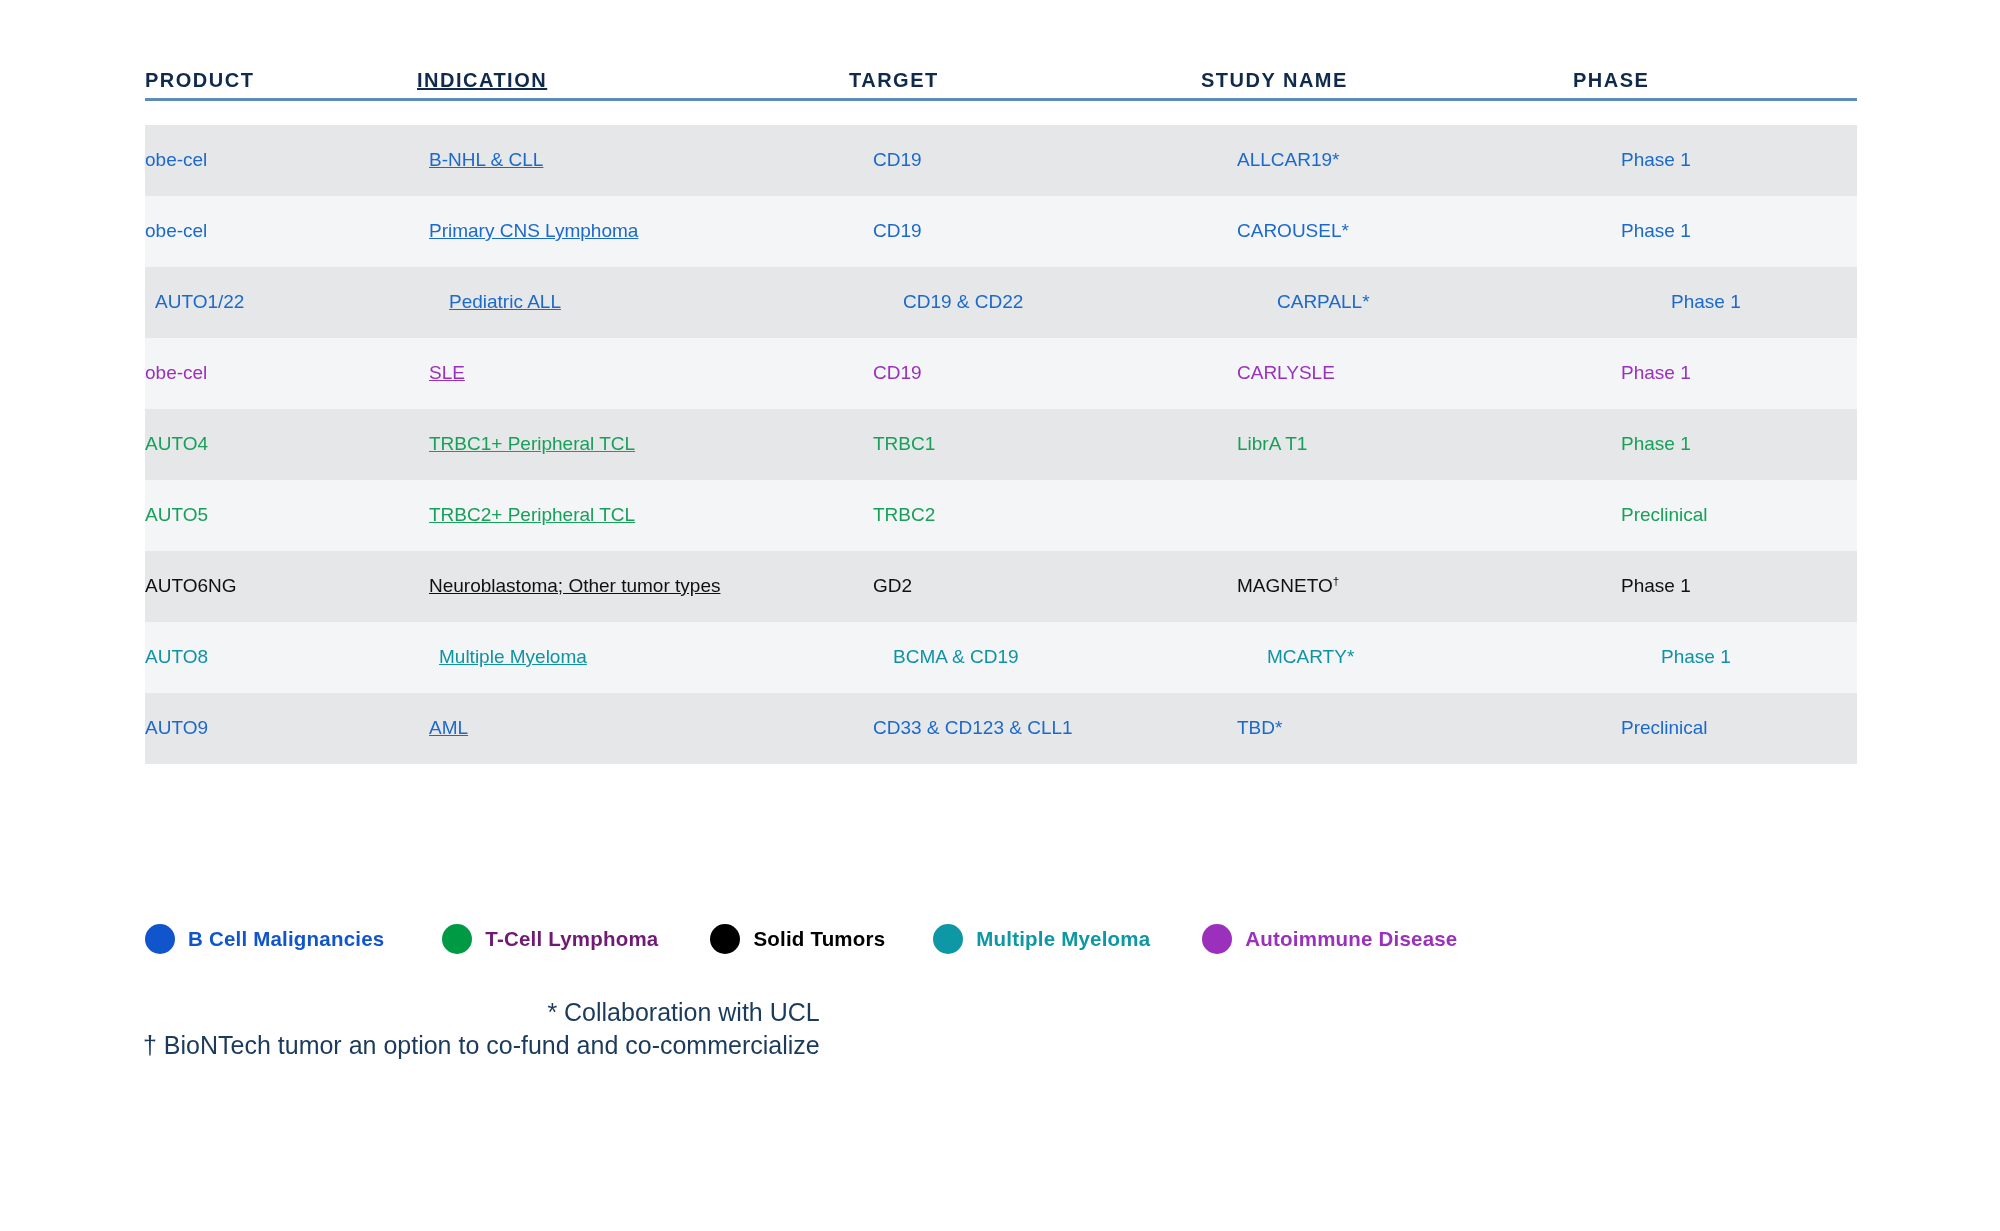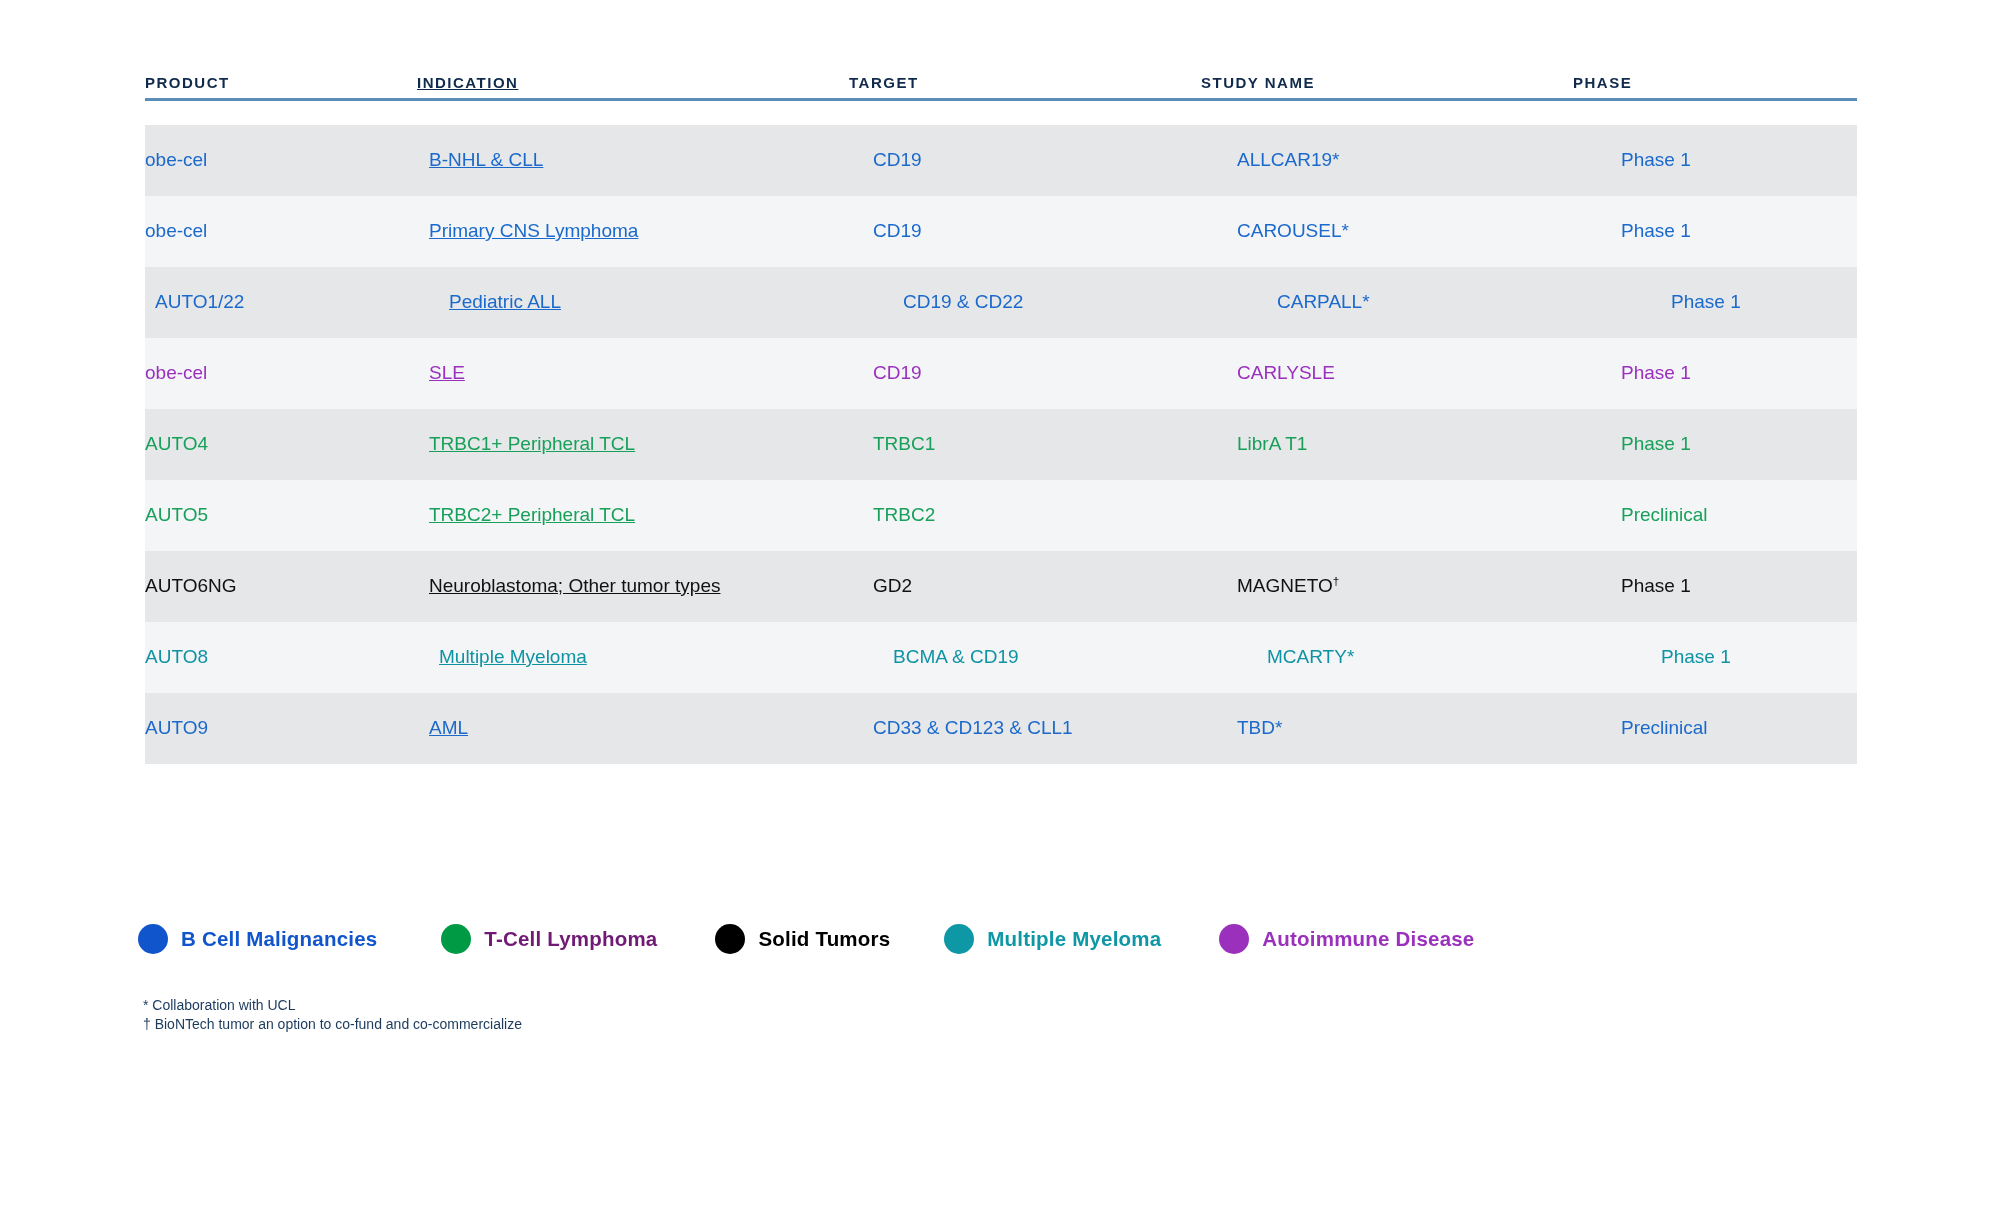--- a/index.html
+++ b/index.html
@@ -31,21 +31,21 @@
 
   
   .thead {
     display: flex;
     align-items: flex-end;
     height: 50px;
     padding-bottom: 8px;
     border-bottom: 3px solid #5b8db8;
   }
   .th {
-    font-size: 15px;
+    font-size: 20px;
     font-weight: bold;
     letter-spacing: 1.5px;
     color: #102a4c;
     text-transform: uppercase;
     line-height: 1;
   }
 
   
   .c-product    { width: 272px; flex: 0 0 272px; }
   .c-indication { width: 432px; flex: 0 0 432px; text-decoration: underline; }
@@ -76,25 +76,24 @@
 
   .sup {
     font-size: 0.62em;
     vertical-align: super;
     line-height: 0;
   }
 
   
   .legend {
     position: absolute;
-    left: 138px;
+    left: 145px;
     top: 924px;
     display: flex;
     align-items: flex-start;
-    gap: 6px;
   }
   .legend-item {
     display: flex;
     align-items: center;
     margin-right: 36px;
   }
   .legend-dot {
     width: 30px;
     height: 30px;
     border-radius: 50%;
@@ -111,22 +110,23 @@
   .lg-1 { margin-right: 52px; }
   .lg-2 { margin-right: 48px; }
   .lg-3 { margin-right: 52px; }
 
   
   .footnotes {
     position: absolute;
     left: 143px;
     top: 996px;
     color: #1b3a5c;
-    font-size: 14px;
+    font-size: 25px;
     line-height: 1.33;
+    text-align: right;
   }
   .footnote { white-space: nowrap; }
 </style>
 </head>
 <body>
 
 <div class="page">
 
   <div class="pipeline">
 

